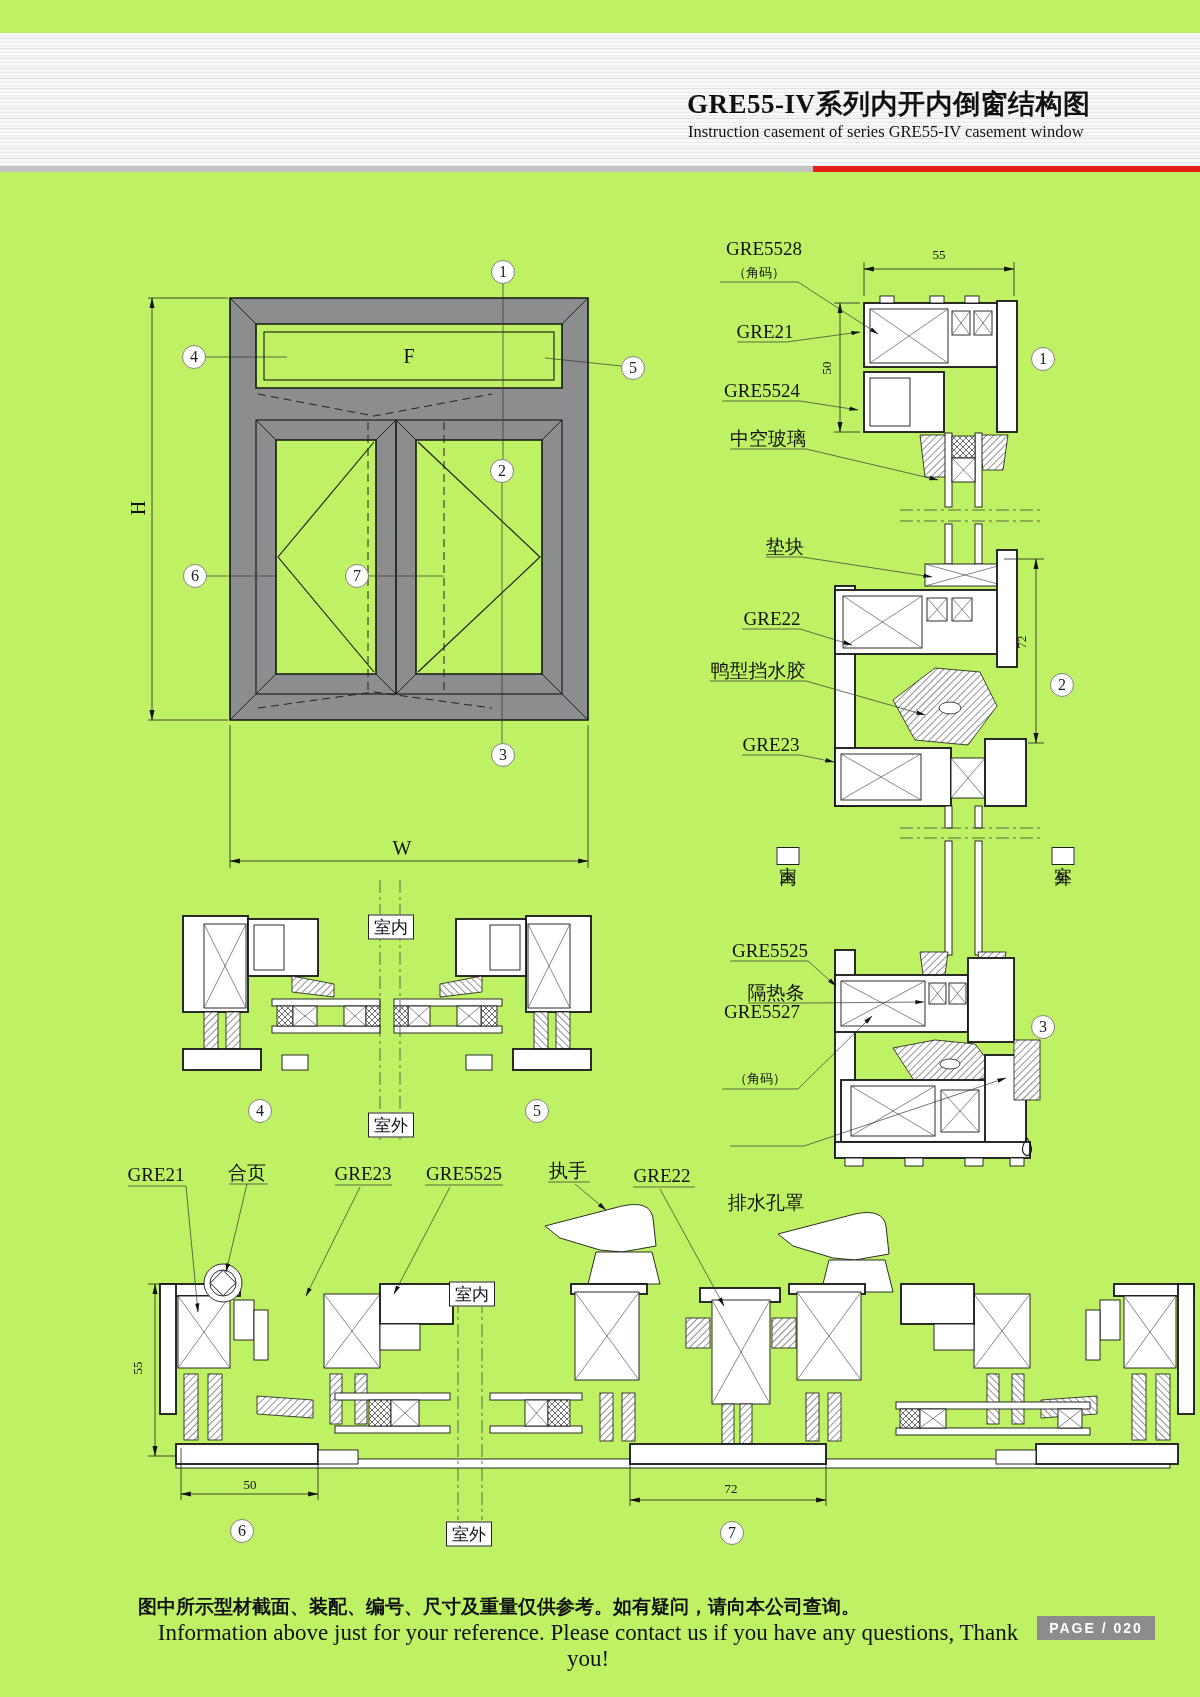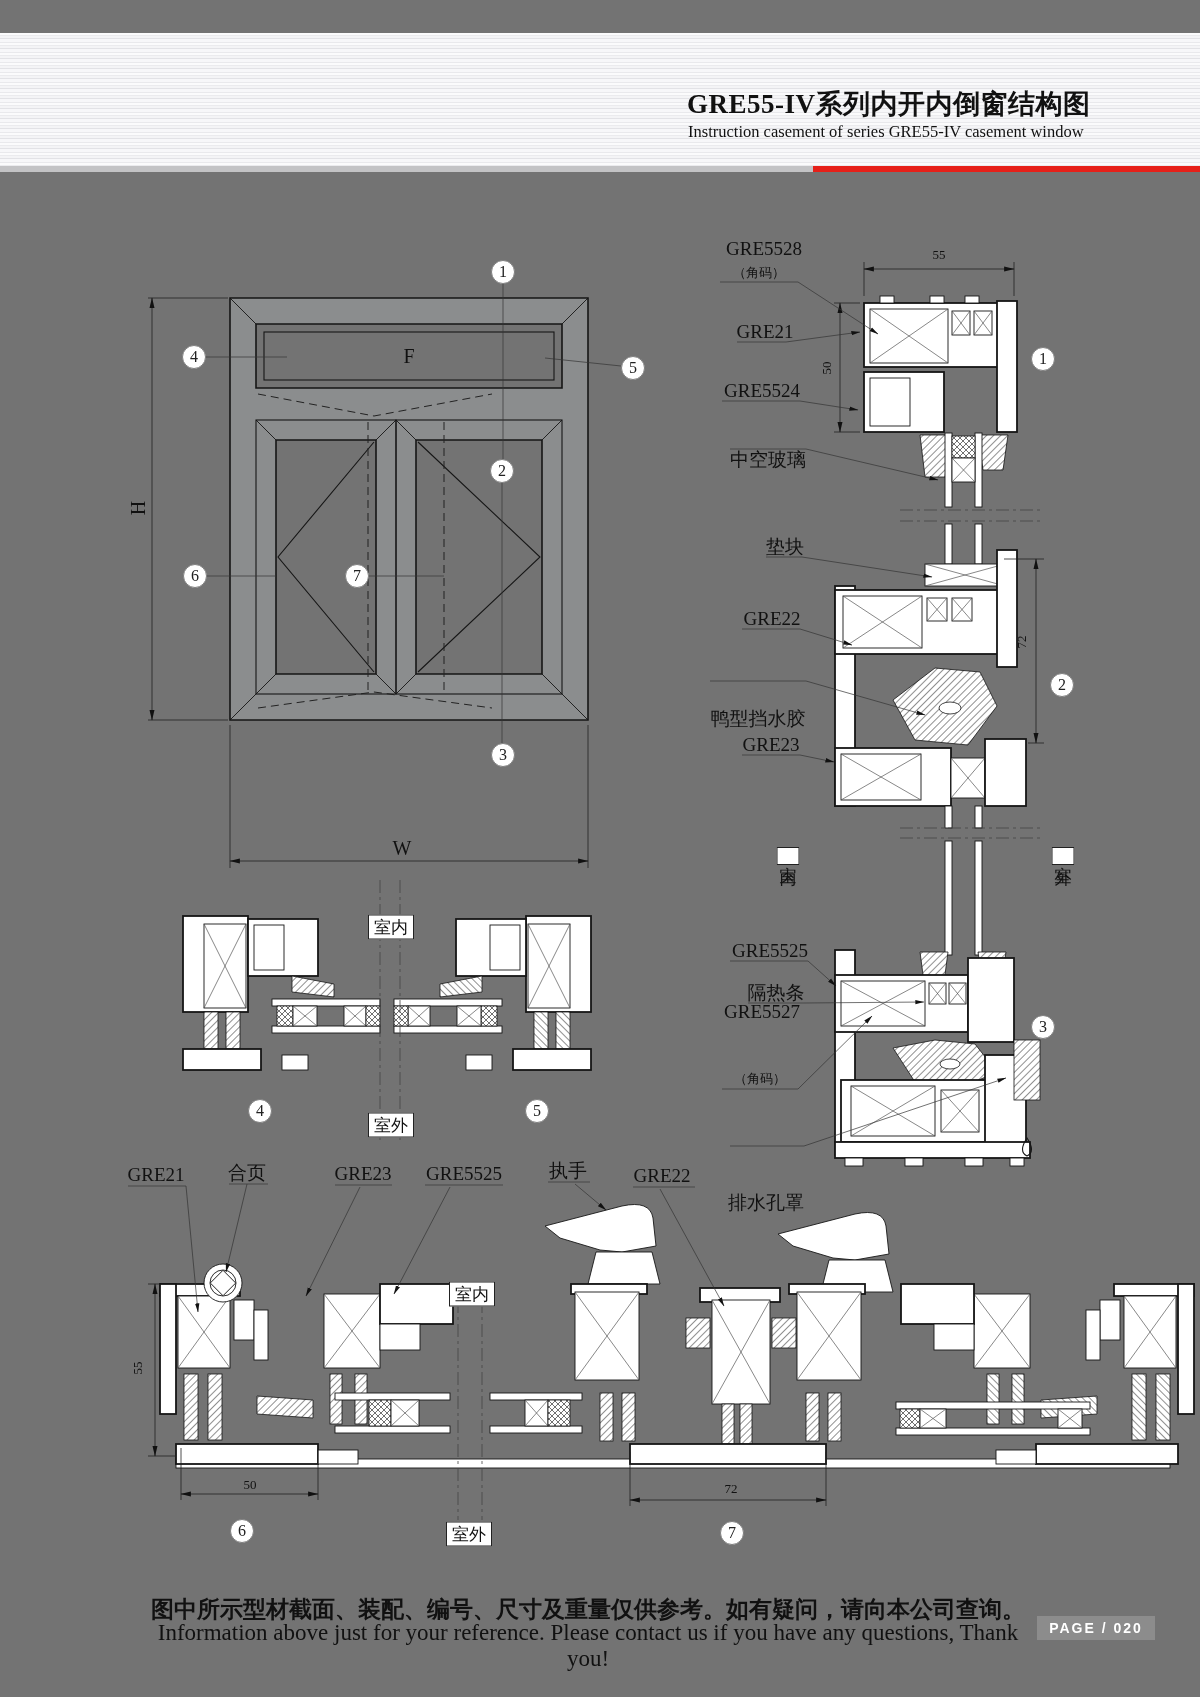--- a/index.html
+++ b/index.html
@@ -1,16 +1,16 @@
 <!DOCTYPE html>
 <html><head>
 <meta charset="utf-8">
 <style>
   html,body{margin:0;padding:0;background:#fff;}
-  .page{position:relative;width:1200px;height:1697px;background:#737373;overflow:hidden;
+  .page{position:relative;width:1200px;height:1697px;background:#bef264;overflow:hidden;
         font-family:"Liberation Serif","DejaVu Serif",serif;color:#111;}
   
   .banner{position:absolute;left:0;top:33px;width:1200px;height:133px;
     background:repeating-linear-gradient(180deg,#fbfbfc 0 2px,#ebebee 2px 3px,#f4f4f6 3px 5px,#e2e2e6 5px 6px,#f7f7f9 6px 9px,#e9e9ec 9px 10px);}
   .title-zh{position:absolute;left:687px;top:86px;font-size:27px;font-weight:bold;letter-spacing:.5px;white-space:nowrap;}
   .title-en{position:absolute;left:688px;top:122px;font-size:16.5px;white-space:nowrap;}
   .div-gray{position:absolute;left:0;top:166px;width:813px;height:6px;background:#c3c3c5;}
   .div-red{position:absolute;left:813px;top:166px;width:387px;height:6px;background:#e62019;}
   
   .lbl{position:absolute;transform:translate(-50%,-50%);font-size:19px;white-space:nowrap;line-height:1;}
@@ -19,22 +19,22 @@
   .rot{transform:translate(-50%,-50%) rotate(-90deg);}
   .call{position:absolute;transform:translate(-50%,-50%);width:24px;height:24px;border:1.2px solid #808080;
         border-radius:50%;background:#fff;display:flex;align-items:center;justify-content:center;
         font-size:16px;line-height:1;color:#222;box-sizing:border-box;}
   .vbox{position:absolute;transform:translate(-50%,-50%);border:1.3px solid #222;background:#fff;
         writing-mode:vertical-rl;text-orientation:upright;font-size:17px;line-height:1;
         padding:5px 2px;letter-spacing:3px;}
   .hbox{position:absolute;transform:translate(-50%,-50%);border:1.3px solid #222;background:#fff;
         font-size:17px;line-height:1;padding:3px 5px;white-space:nowrap;}
   
-  .note-zh{position:absolute;left:138px;top:1594px;width:900px;text-align:center;
-           font-family:"Liberation Sans","DejaVu Sans",sans-serif;font-weight:600;font-size:23px;}
+  .note-zh{position:absolute;left:138px;top:1594px;width:900px;
+           font-family:"Liberation Sans","DejaVu Sans",sans-serif;font-weight:600;font-size:19px;}
   .note-en{position:absolute;left:138px;top:1620px;width:900px;text-align:center;font-size:23px;}
   .badge{position:absolute;left:1037px;top:1616px;width:118px;height:24px;background:#8c8c8c;color:#fff;
          font-family:"Liberation Sans","DejaVu Sans",sans-serif;font-weight:bold;font-size:14px;
          display:flex;align-items:center;justify-content:center;letter-spacing:2px;}
   
   svg{position:absolute;left:0;top:0;}
   .p{fill:#fff;stroke:#161616;stroke-width:1.8;}
   .t{fill:#fff;stroke:#161616;stroke-width:.9;}
   .tn{fill:none;stroke:#161616;stroke-width:1.1;}
   .x{stroke:#555;stroke-width:.7;fill:none;}
@@ -326,26 +326,26 @@
   <div class="call" style="left:357px;top:576px;">7</div>
   <div class="call" style="left:503px;top:755px;">3</div>
 
   <div class="lbl" style="left:764px;top:248px;">GRE5528</div>
   <div class="lbl sm" style="left:759px;top:272px;">（角码）</div>
   <div class="lbl sm" style="left:939px;top:254px;">55</div>
   <div class="lbl" style="left:765px;top:331px;">GRE21</div>
   <div class="lbl sm rot" style="left:826px;top:368px;">50</div>
   <div class="call" style="left:1043px;top:359px;">1</div>
   <div class="lbl" style="left:762px;top:390px;">GRE5524</div>
-  <div class="lbl" style="left:768px;top:438px;margin-top:21px;">中空玻璃</div>
+  <div class="lbl" style="left:768px;top:438px;">中空玻璃</div>
   <div class="lbl" style="left:785px;top:546px;">垫块</div>
   <div class="lbl" style="left:772px;top:618px;">GRE22</div>
   <div class="lbl sm rot" style="left:1021px;top:642px;">72</div>
   <div class="call" style="left:1062px;top:685px;">2</div>
-  <div class="lbl" style="left:758px;top:670px;margin-top:48px;">鸭型挡水胶</div>
+  <div class="lbl" style="left:758px;top:670px;">鸭型挡水胶</div>
   <div class="lbl" style="left:771px;top:744px;">GRE23</div>
   <div class="vbox" style="left:788px;top:856px;">室内</div>
   <div class="vbox" style="left:1063px;top:856px;">室外</div>
   <div class="lbl" style="left:770px;top:950px;">GRE5525</div>
   <div class="lbl" style="left:776px;top:992px;">隔热条</div>
   <div class="call" style="left:1043px;top:1027px;">3</div>
   <div class="lbl" style="left:762px;top:1011px;">GRE5527</div>
   <div class="lbl sm" style="left:760px;top:1078px;">（角码）</div>
   <div class="lbl" style="left:766px;top:1202px;">排水孔罩</div>
 

